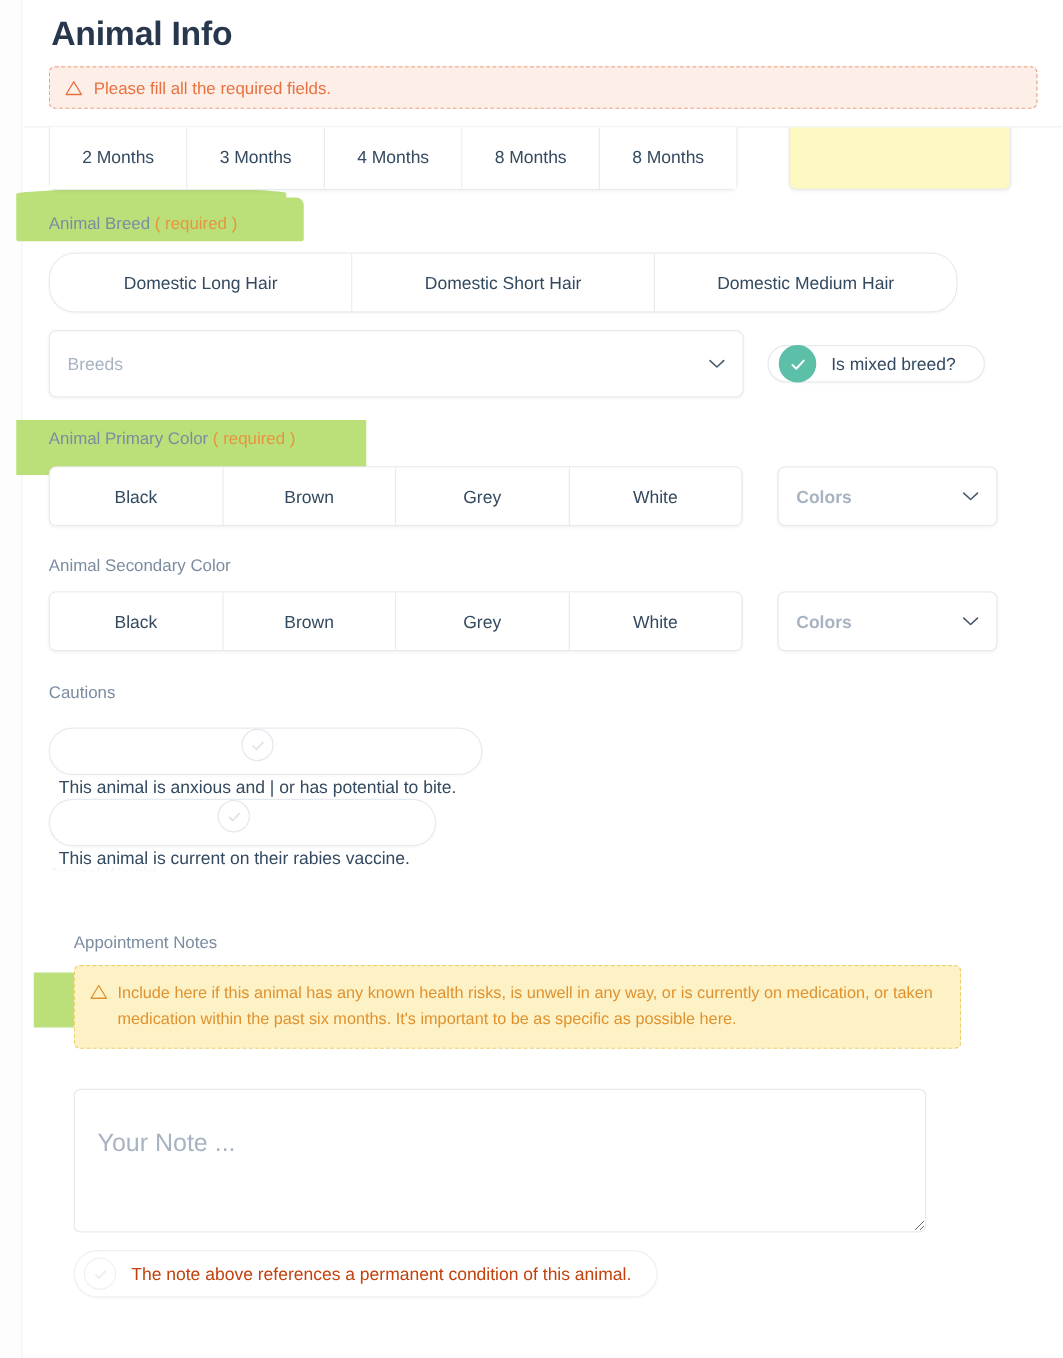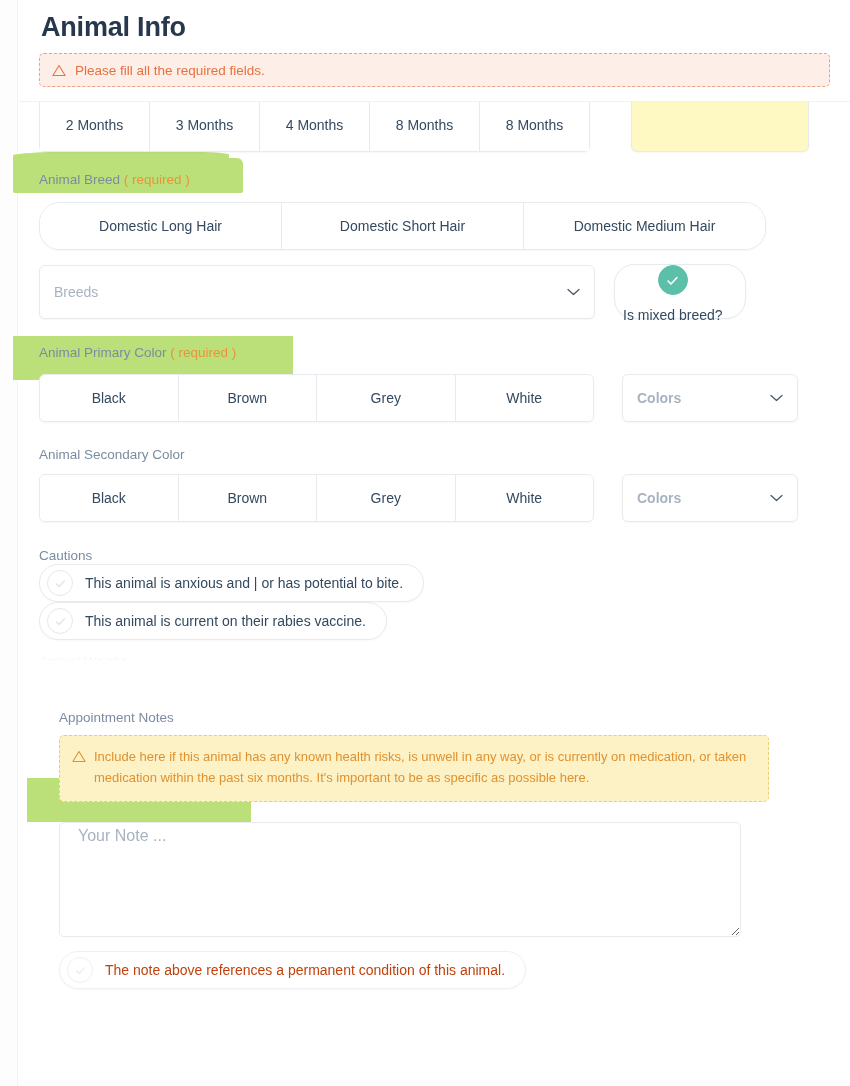--- a/index.html
+++ b/index.html
@@ -213,27 +213,27 @@
     background: #fff;
   }
   .knob svg { width: 13px; height: 13px; display: block; }
   .knob.on {
     background: #5cbfa8;
     border-color: #5cbfa8;
   }
   .pill.faded { color: #c2410c; border-color: #eef0f3; }
   .pill.faded .knob { border-color: #eef0f3; }
 
-  .mixed-pill { height: 55px; padding: 0 22px 0 8px; flex-direction: column; }
+  .mixed-pill { height: 30px; padding: 0 22px 0 8px; }
   .mixed-pill .knob { width: 30px; height: 30px; }
   .mixed-pill .knob svg { width: 15px; height: 15px; }
 
   
   .cautions-block { margin: 0 20px; }
-  .cautions-block .pill { margin-top: 0; }
+  .cautions-block .pill { margin-top: 19px; flex-direction: column; }
 
   
   .ghost-label {
     margin: 0 20px;
     padding-top: 14px;
     height: 20px;
     overflow: hidden;
     font-size: 13.5px;
     color: #f4f6f8;
     white-space: nowrap;
@@ -248,29 +248,29 @@
     padding: 11px 14px 13px 12px;
     background: #fdf1c6;
     border: 1px dashed #eccf6d;
     border-radius: 5px;
     font-size: 13px;
     line-height: 1.58;
     color: #e0922f;
   }
   .notes-warn .tri-icon { margin-top: 3px; }
   .note-area {
-    margin-top: 20px;
+    margin-top: 32px;
     width: 682px; height: 115px;
     border: 1px solid #e7eaee;
     border-radius: 5px;
     background: #fff;
     font-family: "Liberation Sans", sans-serif;
-    font-size: 16px;
+    font-size: 20px;
     color: #33495f;
-    padding: 4px 18px;
+    padding: 32px 18px;
     resize: vertical;
     display: block;
   }
   .note-area::placeholder { color: #a8b3c1; }
   .perm-pill { margin-top: 14px; }
 </style>
 </head>
 <body>
 
 <div class="page">

